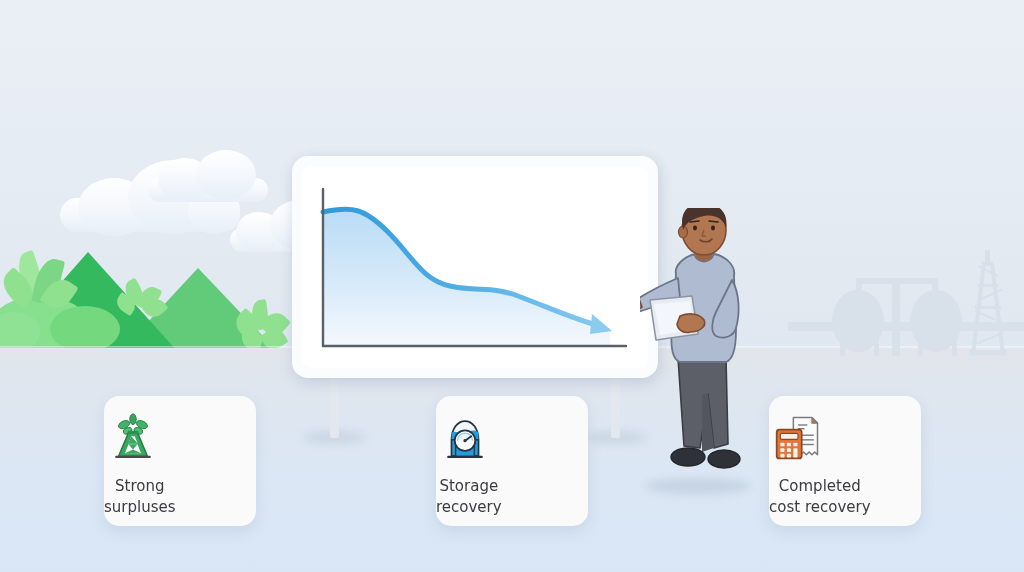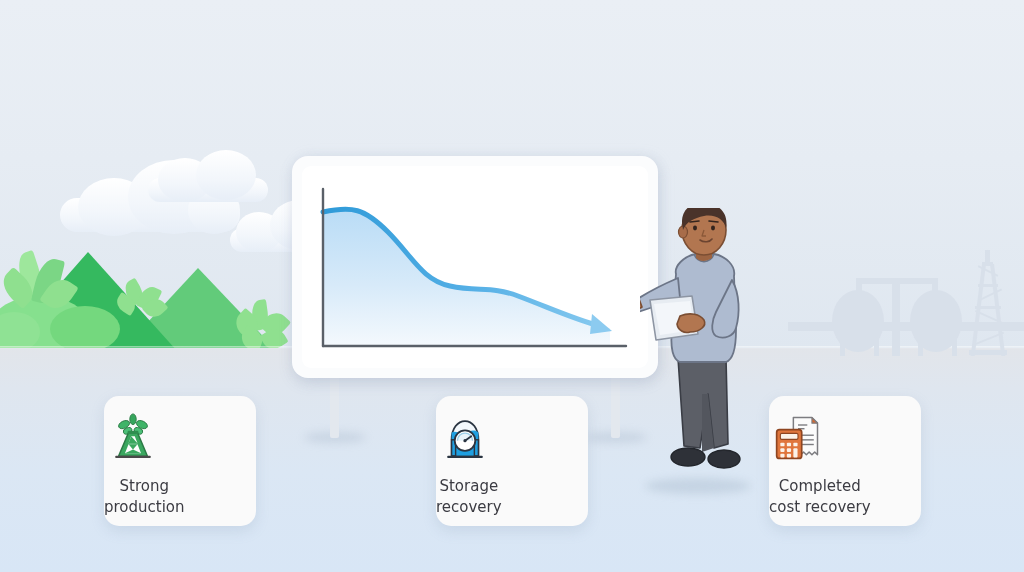--- a/index.html
+++ b/index.html
@@ -277,21 +277,21 @@
         <path d="M24,35 L29,41 L34,35 Z" fill="#3aa75f"></path>
         <path d="M20,45 L29,41 L38,45 Z" fill="#3aa75f"></path>
 
         <rect x="23" y="20" width="12" height="3.5" rx="1" fill="#2f8e50"></rect>
 
         <rect x="9" y="48" width="40" height="2.4" rx="1.2" fill="#4a4a4a"></rect>
       </svg>
     </div>
     <div class="lbl">
       <span>Strong</span><br>
-      <span>production</span>
+      <span>surpluses</span>
     </div>
   </div>
 
   <div class="card" id="card-storage">
     <div class="ic">
       <svg viewBox="0 0 58 56" width="52" height="50" xmlns="http://www.w3.org/2000/svg">
 
         <path d="M14,48 L14,30 C14,17 21,9 29,9 C37,9 44,17 44,30 L44,48 Z" fill="#f3f8fc" stroke="#2a3441" stroke-width="2" stroke-linejoin="round"></path>
 
         <path d="M14,48 L14,22 C18,19 24,24 29,22 C34,20 40,18 44,22 L44,48 Z" fill="#1f9fe0"></path>

